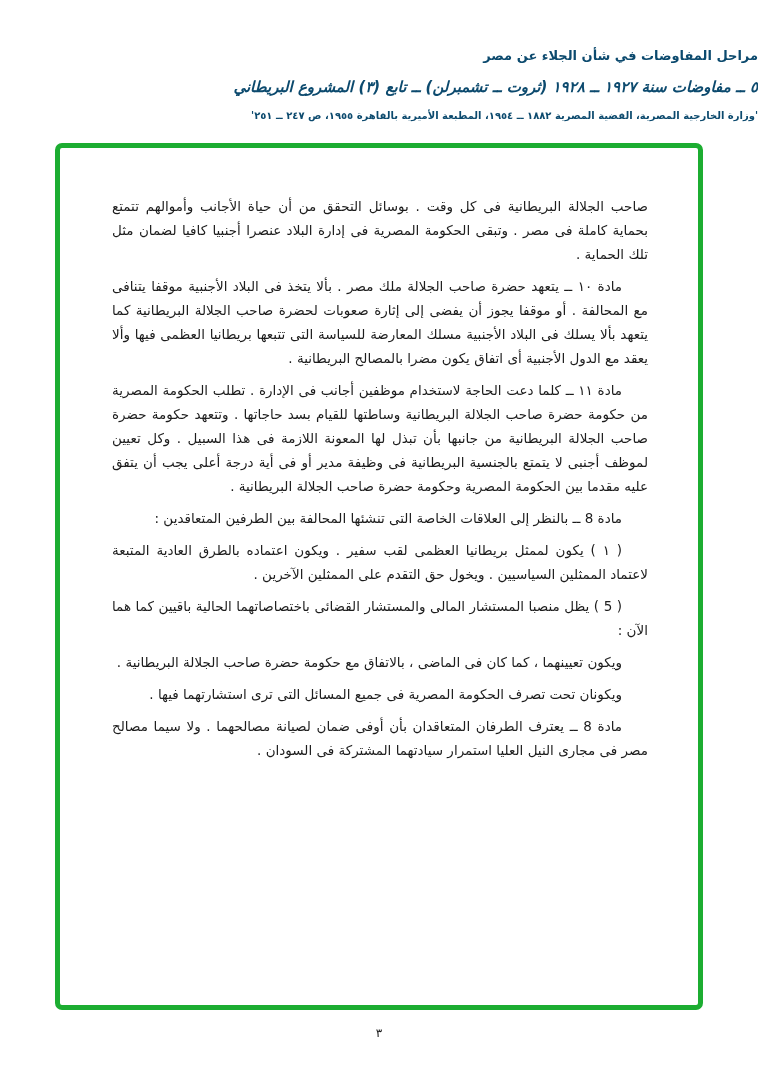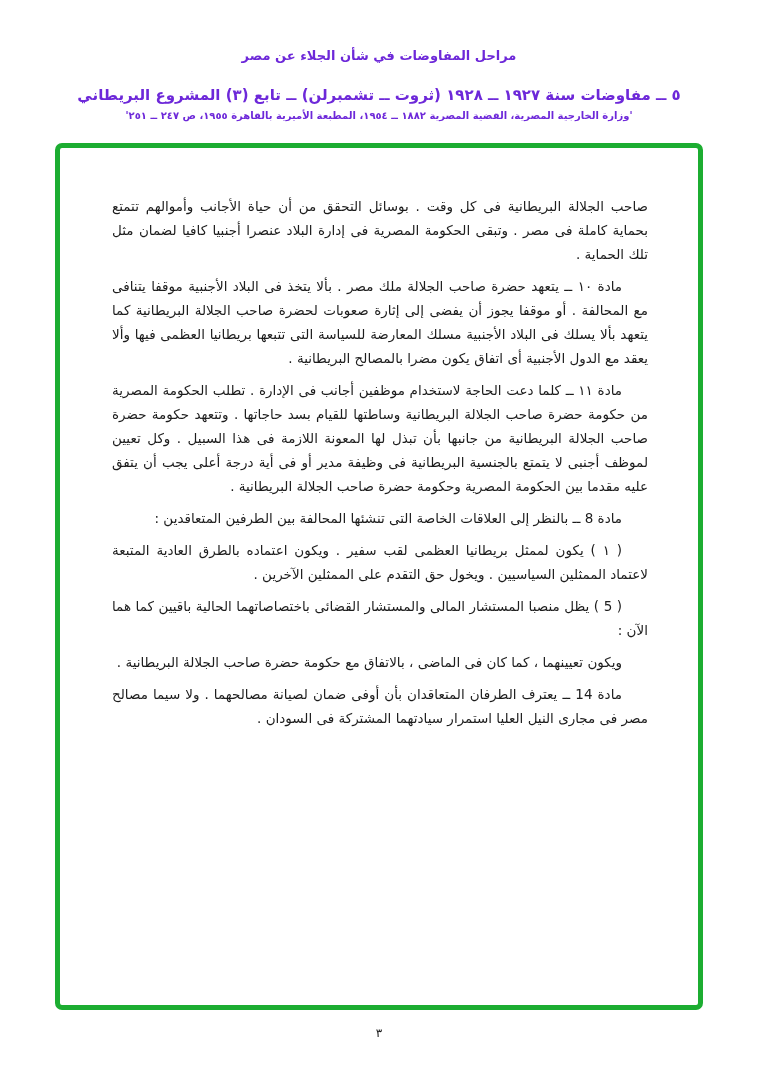--- a/index.html
+++ b/index.html
@@ -14,28 +14,27 @@
     height: 1078px;
     background: #ffffff;
     overflow: hidden;
     color: #161616;
   }
 
   
   .hdr-line {
     position: absolute;
     left: 0; right: 0;
-    text-align: center;
     direction: rtl;
     font-weight: 700;
-    color: #6d28d9;
+    color: #0c4a6e;
     white-space: nowrap;
   }
   .hdr-1 { top: 48px;  font-size: 13px; }
-  .hdr-2 { top: 86px;  font-size: 15px; }
+  .hdr-2 { top: 78px;  font-size: 15px; font-style: italic; }
   .hdr-3 { top: 110px; font-size: 10px; }
 
   
   .highlight-box {
     position: absolute;
     left: 55px;
     top: 143px;
     width: 648px;
     height: 867px;
     border: 5px solid #1cad31;
@@ -86,18 +85,19 @@
   <div class="highlight-box" style="border-color: rgb(28, 173, 49);"></div>
 
   <main class="body-text">
     <p>صاحب الجلالة البريطانية فى كل وقت . بوسائل التحقق من أن حياة الأجانب وأموالهم تتمتع بحماية كاملة فى مصر . وتبقى الحكومة المصرية فى إدارة البلاد عنصرا أجنبيا كافيا لضمان مثل تلك الحماية .</p>
     <p class="indent">مادة ١٠ ــ يتعهد حضرة صاحب الجلالة ملك مصر . بألا يتخذ فى البلاد الأجنبية موقفا يتنافى مع المحالفة . أو موقفا يجوز أن يفضى إلى إثارة صعوبات لحضرة صاحب الجلالة البريطانية كما يتعهد بألا يسلك فى البلاد الأجنبية مسلك المعارضة للسياسة التى تتبعها بريطانيا العظمى فيها وألا يعقد مع الدول الأجنبية أى اتفاق يكون مضرا بالمصالح البريطانية .</p>
     <p class="indent">مادة ١١ ــ كلما دعت الحاجة لاستخدام موظفين أجانب فى الإدارة . تطلب الحكومة المصرية من حكومة حضرة صاحب الجلالة البريطانية وساطتها للقيام بسد حاجاتها . وتتعهد حكومة حضرة صاحب الجلالة البريطانية من جانبها بأن تبذل لها المعونة اللازمة فى هذا السبيل . وكل تعيين لموظف أجنبى لا يتمتع بالجنسية البريطانية فى وظيفة مدير أو فى أية درجة أعلى يجب أن يتفق عليه مقدما بين الحكومة المصرية وحكومة حضرة صاحب الجلالة البريطانية .</p>
     <p class="indent">مادة 8 ــ بالنظر إلى العلاقات الخاصة التى تنشئها المحالفة بين الطرفين المتعاقدين :</p>
     <p class="indent">( ١ ) يكون لممثل بريطانيا العظمى لقب سفير . ويكون اعتماده بالطرق العادية المتبعة لاعتماد الممثلين السياسيين . ويخول حق التقدم على الممثلين الآخرين .</p>
     <p class="indent">( 5 ) يظل منصبا المستشار المالى والمستشار القضائى باختصاصاتهما الحالية باقيين كما هما الآن :</p>
     <p class="indent">ويكون تعيينهما ، كما كان فى الماضى ، بالاتفاق مع حكومة حضرة صاحب الجلالة البريطانية .</p>
-    <p class="indent">مادة 14 ــ يعترف الطرفان المتعاقدان بأن أوفى ضمان لصيانة مصالحهما . ولا سيما مصالح مصر فى مجارى النيل العليا استمرار سيادتهما المشتركة فى السودان .</p>
+    <p class="indent">ويكونان تحت تصرف الحكومة المصرية فى جميع المسائل التى ترى استشارتهما فيها .</p>
+    <p class="indent">مادة 8 ــ يعترف الطرفان المتعاقدان بأن أوفى ضمان لصيانة مصالحهما . ولا سيما مصالح مصر فى مجارى النيل العليا استمرار سيادتهما المشتركة فى السودان .</p>
   </main>
 
   <div class="page-number">٣</div>
 
 </div>
 
 </body></html>

